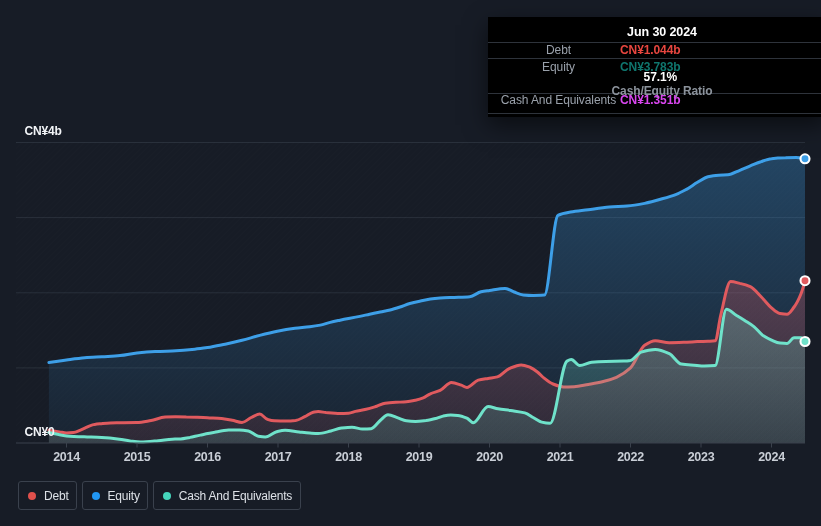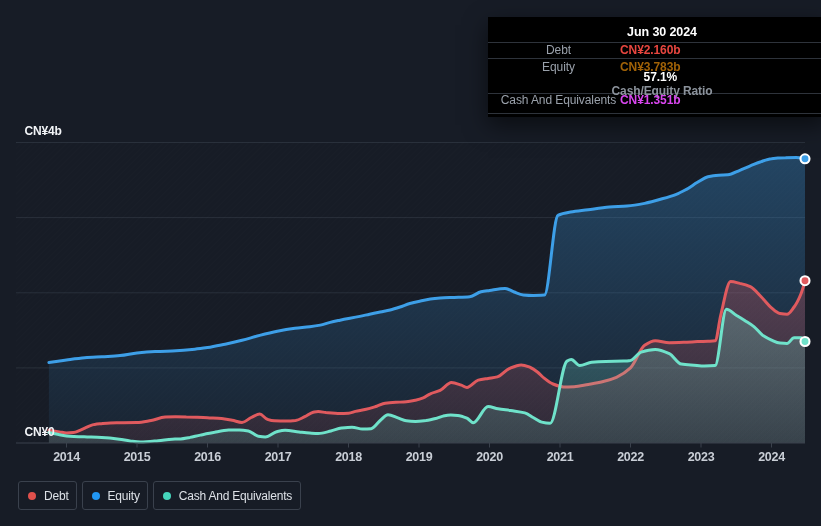--- a/index.html
+++ b/index.html
@@ -76,27 +76,27 @@
       <text x="560.0" y="460.5" text-anchor="middle" class="yr">2021</text>
       <text x="630.5" y="460.5" text-anchor="middle" class="yr">2022</text>
       <text x="701.0" y="460.5" text-anchor="middle" class="yr">2023</text>
       <text x="771.5" y="460.5" text-anchor="middle" class="yr">2024</text>
 </svg>
 <div class="tip">
 <div class="ttl">Jun 30 2024</div>
 <div class="row" style="height:15px;border-bottom:1px solid #2e333b;">
         <span style="display:flex;width:100%;transform:translateY(-1.5px);">
           <span class="lab">Debt</span>
-          <span class="v" style="color:#e8463f;">CN¥2.160b</span>
+          <span class="v" style="color:#e8463f;">CN¥1.044b</span>
         </span>
       </div>
 <div class="row" style="height:17px;">
         <span style="display:flex;width:100%;transform:translateY(-1px);">
           <span class="lab">Equity</span>
-          <span class="v" style="color:#a16207;">CN¥3.783b</span>
+          <span class="v" style="color:#0f766e;">CN¥3.783b</span>
         </span>
       </div>
 <div class="row" style="height:17px;border-bottom:1px solid #2e333b;">
         <span style="display:flex;width:100%;transform:translateY(-1px);flex-direction:column;">
           <span class="lab"></span>
           <span class="v" style="color:#fff;">57.1%&nbsp;</span>
           <span class="v" style="color:#8b929b;">Cash/Equity Ratio</span>
         </span>
       </div>
 <div class="row" style="height:18.5px;border-bottom:1px solid #2e333b;">

